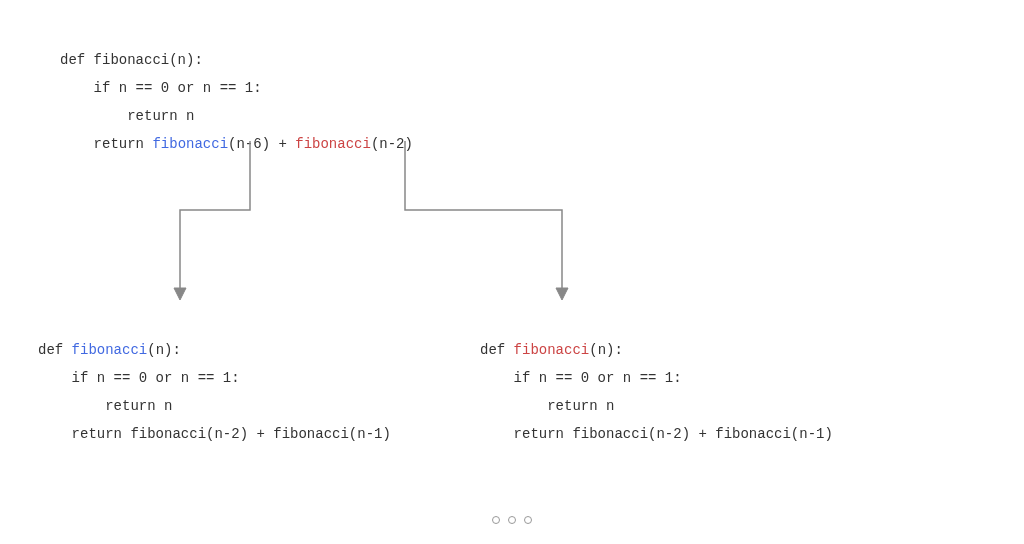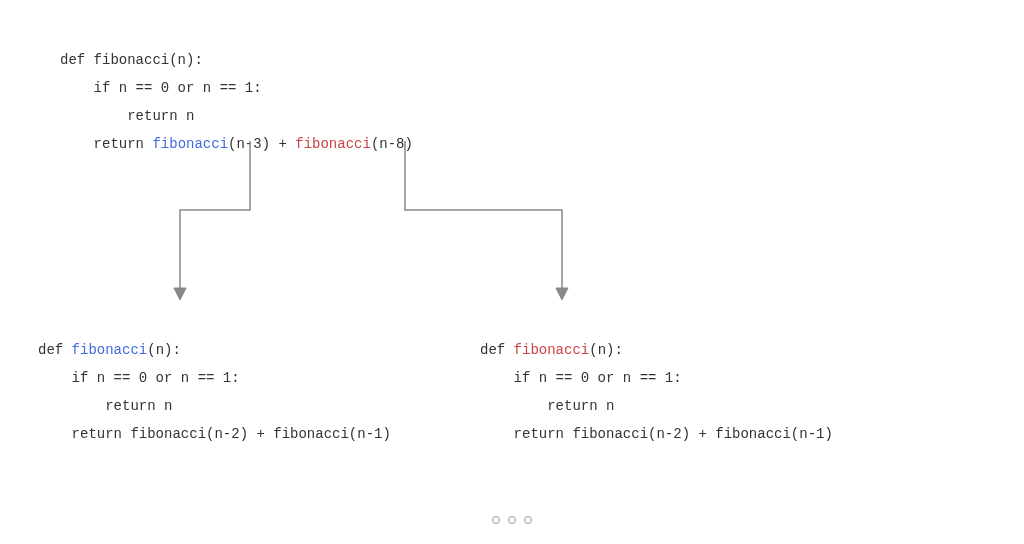--- a/index.html
+++ b/index.html
@@ -68,21 +68,21 @@
       background: transparent;
     }
   </style>
 </head>
 <body>
 
 <div class="code-block top-block">
 <span>def fibonacci(n):</span>
 <span>    if n == 0 or n == 1:</span>
 <span>        return n</span>
-<span><span>    return </span><span class="highlight-blue">fibonacci</span><span>(n-3) + </span><span class="highlight-red">fibonacci</span><span>(n-8)</span></span>
+<span><span>    return </span><span class="highlight-blue">fibonacci</span><span>(n-6) + </span><span class="highlight-red">fibonacci</span><span>(n-2)</span></span>
 </div>
 
 <svg class="arrow" style="left:0;top:0;width:1024px;height:544px;">
   <path d="M 250 141 L 250 210 L 180 210 L 180 290"></path>
   <polygon points="180,300 174,288 186,288"></polygon>
 </svg>
 
 <svg class="arrow" style="left:0;top:0;width:1024px;height:544px;">
   <path d="M 405 141 L 405 210 L 562 210 L 562 290"></path>
   <polygon points="562,300 556,288 568,288"></polygon>

